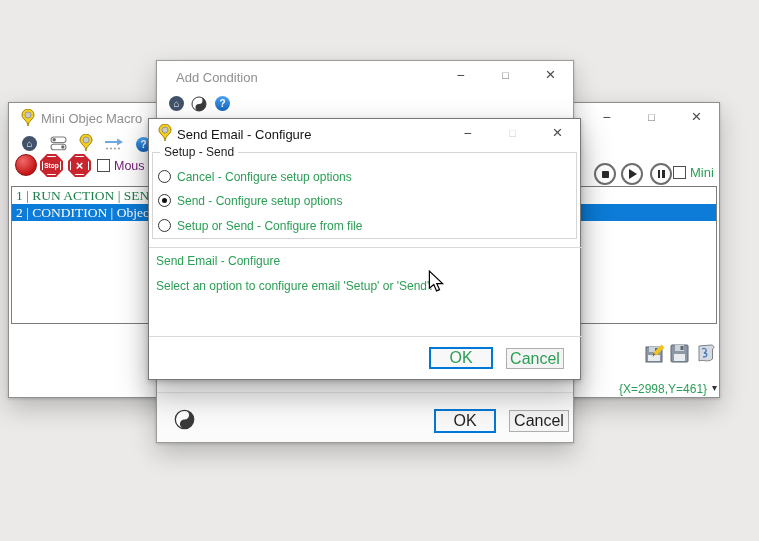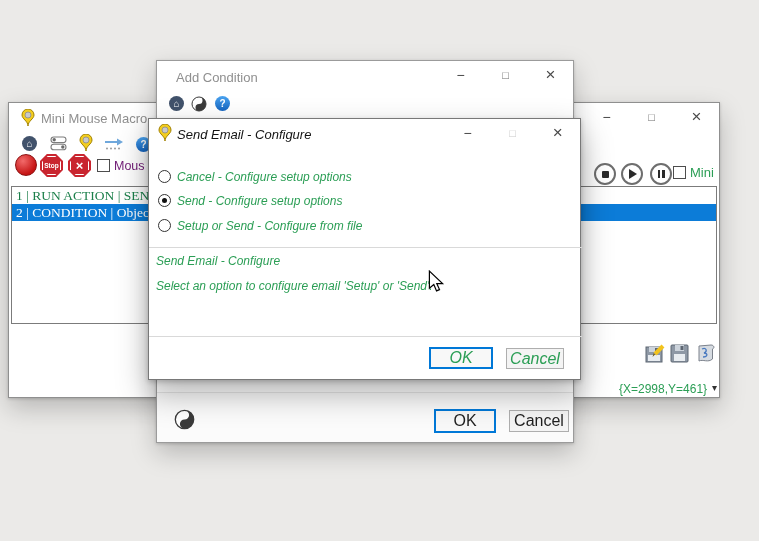--- a/index.html
+++ b/index.html
@@ -45,38 +45,38 @@
   .recbtn{position:absolute;width:22px;height:22px;border-radius:50%;
           background:radial-gradient(circle at 35% 30%,#f26a6a,#c51414 70%);border:1px solid #8c1010;box-sizing:border-box;}
   .octwrap{position:absolute;width:23px;height:23px;background:#c9252f;display:flex;align-items:center;justify-content:center;}
   .octin{width:19px;height:19px;background:#c9252f;border:1.5px solid #fff;display:flex;align-items:center;justify-content:center;box-sizing:border-box;}
   .stoptxt{color:#fff;font-size:6.5px;font-weight:bold;}
   .xtxt{color:#fff;font-size:13px;font-weight:bold;line-height:1;}
   
   #addcond{left:156px;top:60px;width:418px;height:383px;border-color:#9b9b9b;}
   #addcond .footer{position:absolute;left:0;right:0;top:331px;bottom:0;background:#fbfbfb;border-top:1px solid #e6e6e6;}
   #sendmail{left:148px;top:118px;width:433px;height:262px;border-color:#787878;
-            box-shadow:0 14px 30px rgba(0,0,0,.30),0 2px 5px rgba(0,0,0,.2);font-style:italic;}
+            box-shadow:0 14px 30px rgba(0,0,0,.30),0 2px 5px rgba(0,0,0,.2);}
   .groupbox{position:absolute;left:3px;top:33px;width:425px;height:87px;border:1px solid #d5d5d5;box-sizing:border-box;}
   .groupbox .glabel{position:absolute;left:7px;top:-8px;background:#fff;padding:0 4px;font-size:12px;color:#1c1c1c;}
   .rlabel{position:absolute;font-size:12px;white-space:nowrap;}
   .cursor{position:absolute;left:427px;top:270px;z-index:40;}
 </style>
 </head>
 <body>
 
 <div id="stage">
 
   <div class="win" id="mainwin">
     <div class="tbar">
       <svg style="position:absolute;left:12px;top:6px" width="14" height="18" viewBox="0 0 14 18">
         <path d="M7,17 C7,12 1,10 1,6 A6,6 0 1 1 13,6 C13,10 7,12 7,17 Z" fill="#f3cd1f" stroke="#a08000" stroke-width="1"></path>
         <circle cx="7" cy="6" r="3" fill="#c9c9c9" stroke="#8a8a8a" stroke-width="0.8"></circle>
       </svg>
-      <span class="ttl inactive" style="left:32px;top:8px">Mini Mouse Macro</span>
+      <span class="ttl inactive" style="left:32px;top:8px">Mini Objec Macro</span>
       <div class="caption-btns">
         <span class="cap min">−</span>
         <span class="cap max">□</span>
         <span class="cap close">×</span>
       </div>
     </div>
 
     <span class="circle-icon home-ic" style="position:absolute;left:13px;top:33px">⌂</span>
     <svg style="position:absolute;left:41px;top:33px" width="18" height="15" viewBox="0 0 18 15">
       <rect x="1" y="1" width="15" height="5.6" rx="2.8" fill="none" stroke="#7d7d7d" stroke-width="1.1"></rect>
@@ -191,20 +191,23 @@
         <circle cx="7" cy="6" r="3" fill="#c9c9c9" stroke="#8a8a8a" stroke-width="0.8"></circle>
       </svg>
       <span class="ttl active" style="left:28px;top:8px">Send Email - Configure</span>
       <div class="caption-btns">
         <span class="cap min">−</span>
         <span class="cap max disabled">□</span>
         <span class="cap close">×</span>
       </div>
     </div>
 
+    <div class="groupbox">
+      <span class="glabel">Setup - Send</span>
+    </div>
 
     <span class="radio" style="left:9px;top:51px"></span>
     <span class="rlabel grn" style="left:28px;top:51px">Cancel - Configure setup options</span>
 
     <span class="radio on" style="left:9px;top:75px"></span>
     <span class="rlabel grn" style="left:28px;top:75px">Send - Configure setup options</span>
 
     <span class="radio" style="left:9px;top:100px"></span>
     <span class="rlabel grn" style="left:28px;top:100px">Setup or Send - Configure from file</span>
 

